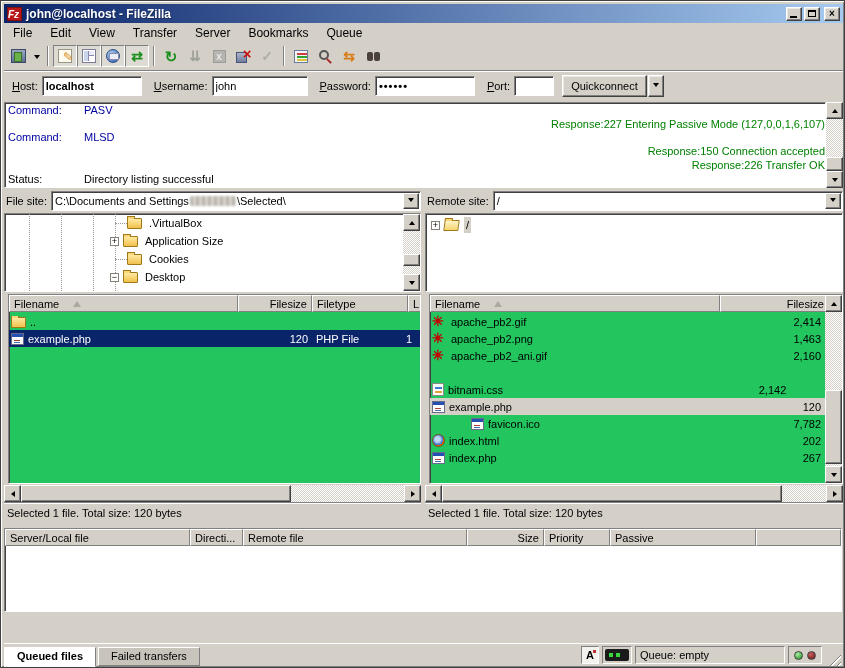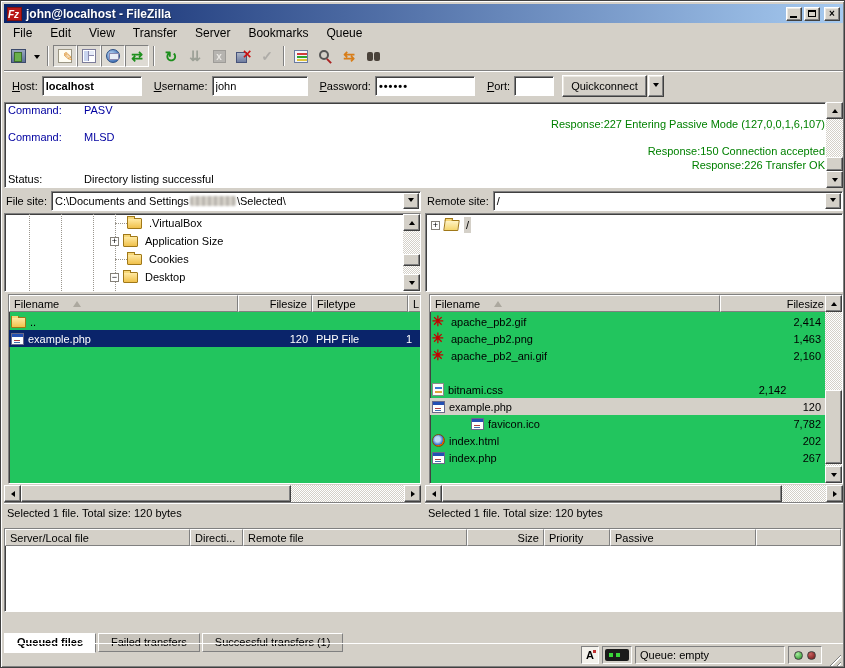--- a/index.html
+++ b/index.html
@@ -143,21 +143,21 @@
   .fi-css::after{content:"";position:absolute;left:2px;top:3px;width:7px;height:2px;background:#3a7ad2;box-shadow:0 4px 0 #e0a43a;}
   .fi-win{width:13px;height:12px;background:#fff;border:1px solid #6a6a8a;margin-top:1px;}
   .fi-win::before{content:"";position:absolute;left:0;top:0;right:0;height:3px;background:#2450b4;}
   .fi-win::after{content:"";position:absolute;left:2px;top:6px;width:6px;height:1px;background:#b04040;box-shadow:0 2px 0 #4070b0;}
   
   .pane-status{position:absolute;left:0;right:0;top:312px;height:19px;padding:3px 3px 0 3px;
                border-top:1px solid #fff;box-shadow:0 -1px 0 #808080;white-space:nowrap;overflow:hidden;}
   
   .queuebox{position:absolute;left:3px;top:527px;width:838px;height:84px;background:#fff;
             border:1px solid;border-color:#808080 #fff #fff #808080;box-shadow:inset 1px 1px 0 #404040;overflow:hidden;}
-  .tabs{position:absolute;left:3px;top:632px;height:20px;display:flex;}
+  .tabs{position:absolute;left:3px;top:646px;height:20px;display:flex;}
   .tab{height:19px;padding:2px 12px 0 12px;margin-right:2px;background:#c8c4bc;border:1px solid;
        border-color:#fff #808080 #808080 #fff;white-space:nowrap;}
   .tab.active{background:#fff;font-weight:bold;height:20px;border-bottom-color:#fff;}
   
   .statusbar{position:absolute;left:3px;top:642px;width:839px;height:23px;border-top:1px solid #fff;
              display:flex;align-items:center;justify-content:flex-end;padding:0 2px;}
   .sb-panel{height:18px;border:1px solid;border-color:#808080 #fff #fff #808080;display:flex;align-items:center;
             padding:0 4px;margin-left:3px;background:#D4D0C8;}
   .typebox{width:18px;justify-content:center;font-weight:bold;font-size:11px;background:#f4f2ec;position:relative;}
   .typebox::after{content:"";position:absolute;right:2px;top:3px;width:3px;height:3px;background:#c03030;}
@@ -510,21 +510,20 @@
       <div class="hcell" style="width:146px;">
           <span>Passive</span>
         </div>
       <div class="hcell" style="flex:1;"></div>
     </div>
   </div>
 
   <div class="tabs">
     <div class="tab active">Queued files</div>
     <div class="tab">Failed transfers</div>
-    <div class="tab">Successful transfers (1)</div>
   </div>
 
   <div class="statusbar">
     <div class="sb-panel typebox">
         <span>A</span>
       </div>
     <div class="sb-panel" style="padding:0 2px;">
         <span class="speedbadge" style="margin-left:0;"></span>
       </div>
     <div class="sb-panel queue-panel">

